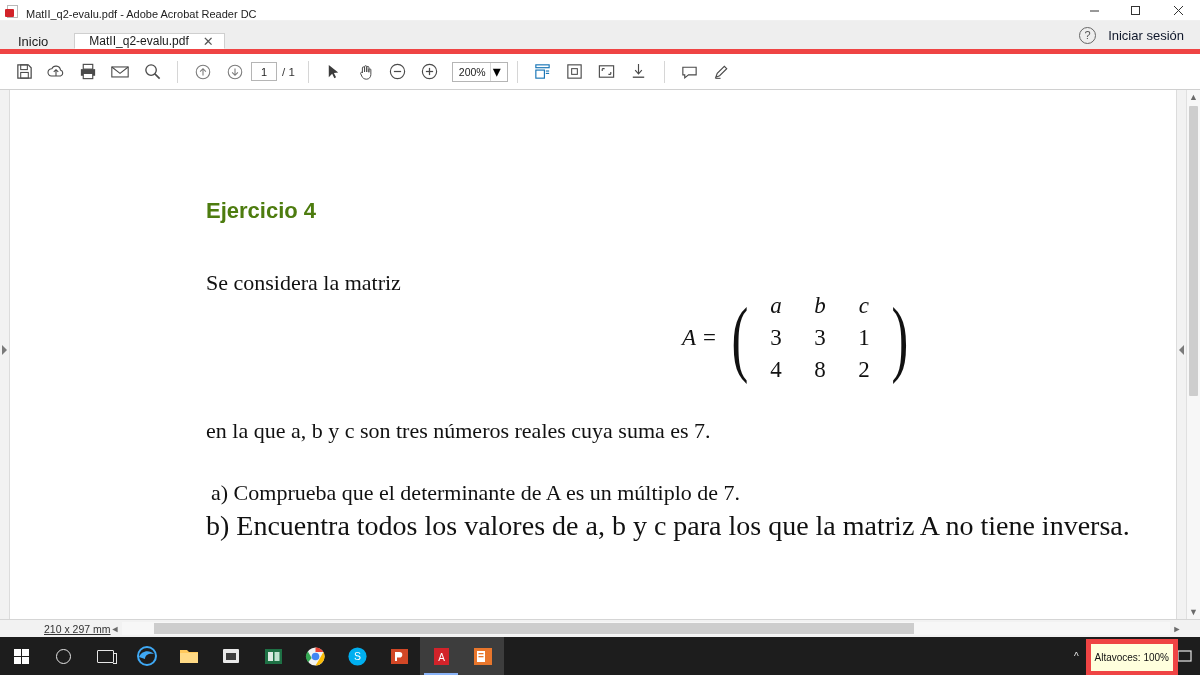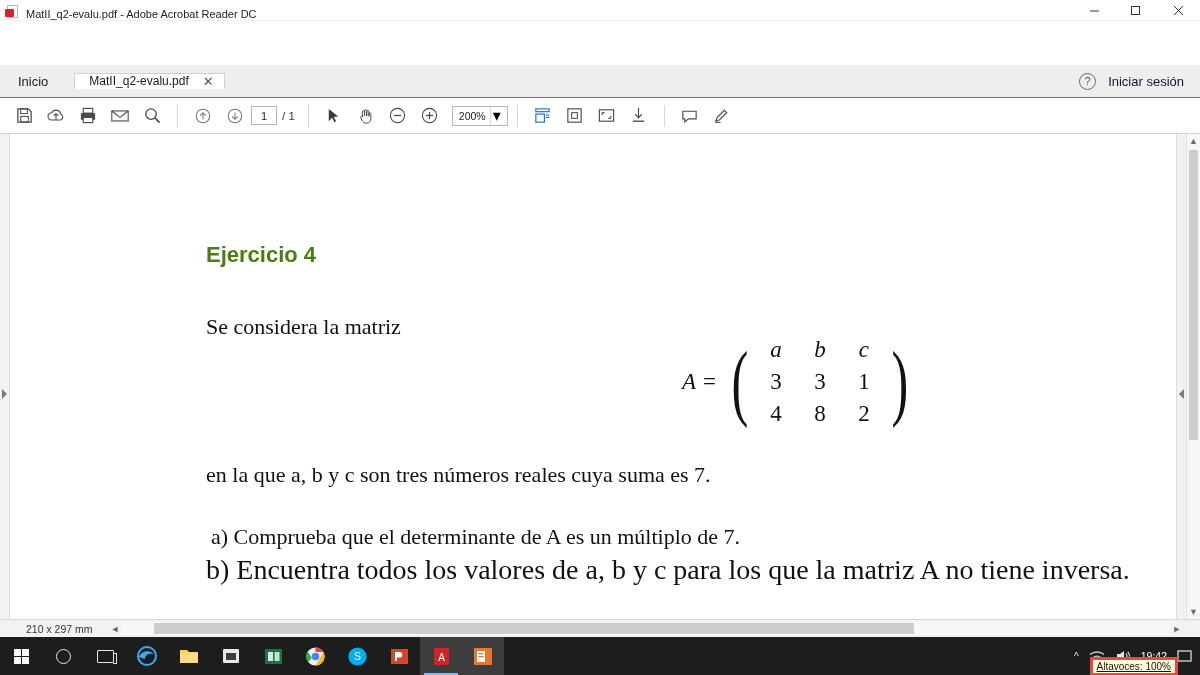--- a/index.html
+++ b/index.html
@@ -76,25 +76,24 @@
     color: #1a1a1a;
     padding: 0 7px;
     line-height: 17px;
     white-space: nowrap;
   }
 
   
   .tabbar {
     height: 33px;
     background: #eeeeee;
-    border-bottom: 1px solid #ef4444;
-    display: flex; align-items: center;
+    border-bottom: 5px solid #ef4444;
+    display: flex; align-items: flex-end;
     flex: 0 0 auto;
     position: relative;
-    margin-top: 44px;
   }
   .tabbar .home-link,
   .tabbar .tools-link {
     display: flex; align-items: center;
     padding: 0 18px;
     font-size: 13px;
     color: #1a1a1a;
     white-space: nowrap;
   }
   .tabbar .tools-link { padding-left: 10px; padding-right: 22px; }
@@ -316,21 +315,21 @@
   .statusbar {
     height: 18px;
     background: #f2f2f2;
     border-top: 1px solid #d5d5d5;
     display: flex; align-items: center;
     font-size: 10.5px;
     color: #333;
     flex: 0 0 auto;
     position: relative;
   }
-  .statusbar .dims { margin-left: 26px; white-space: nowrap; }
+  .statusbar .dims { margin-left: 44px; white-space: nowrap; text-decoration: underline; }
   .hscroll {
     position: absolute;
     left: 108px; right: 16px; top: 1px; bottom: 1px;
     display: flex; align-items: center;
   }
   .hscroll .hleft, .hscroll .hright {
     width: 14px; text-align: center; color: #6b6b6b; font-size: 9px;
   }
   .hscroll .htrack {
     flex: 1; height: 13px; background: #f7f7f7; position: relative;
@@ -371,26 +370,25 @@
   .clock {
     text-align: center;
     line-height: 1.15;
     font-size: 10.5px;
     color: #fff;
   }
   .tray-tooltip {
     position: absolute;
     right: 22px; bottom: -1px;
     background: #ffffdd;
-    border: 3px solid #ef4444;
+    border: 5px solid #ef4444;
     color: #111;
     font-size: 10px;
-    padding: 1px 4px;
+    padding: 8px 4px;
     white-space: nowrap;
-    text-decoration: underline;
   }
   .win-logo {
     width: 15px; height: 15px;
     display: grid;
     grid-template-columns: 7px 7px;
     grid-template-rows: 7px 7px;
     gap: 1px;
   }
   .win-logo span { background: #ffffff; display: block; }
   .circle-icon {

